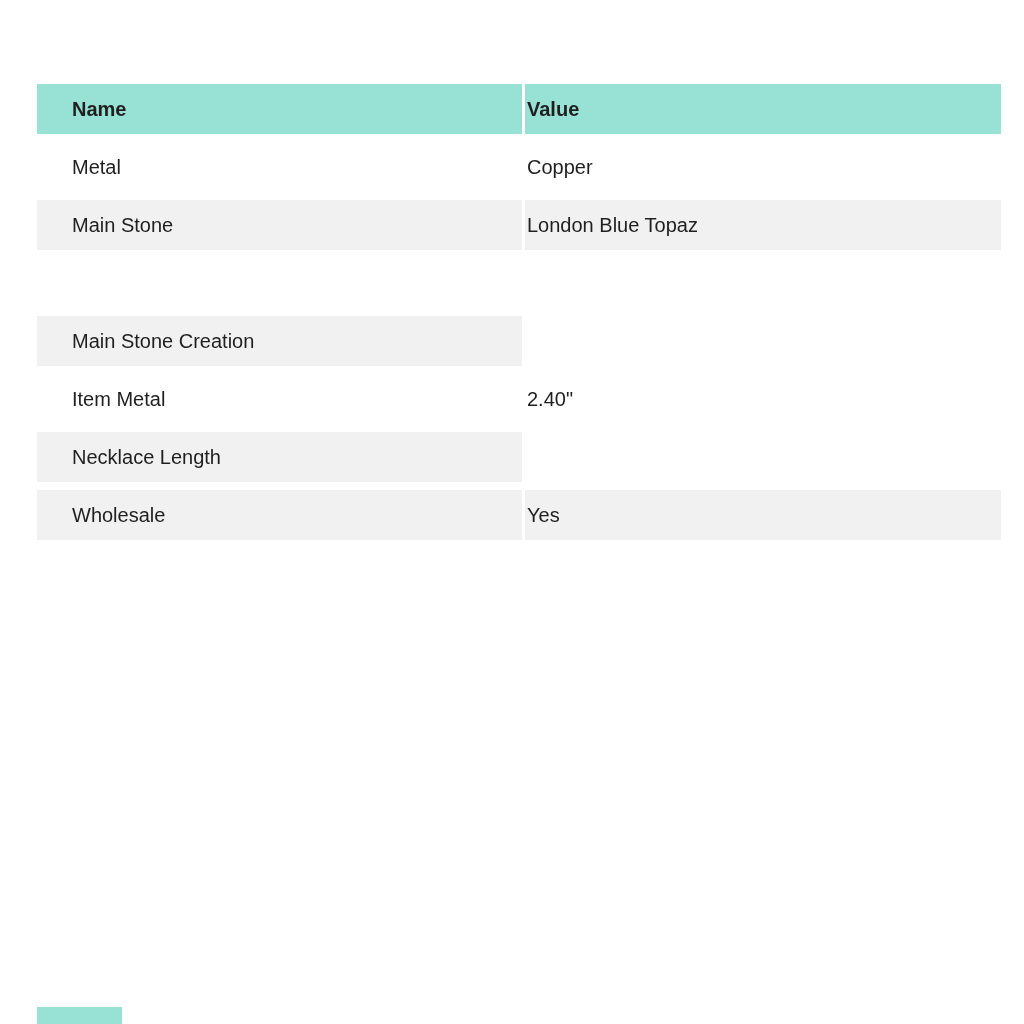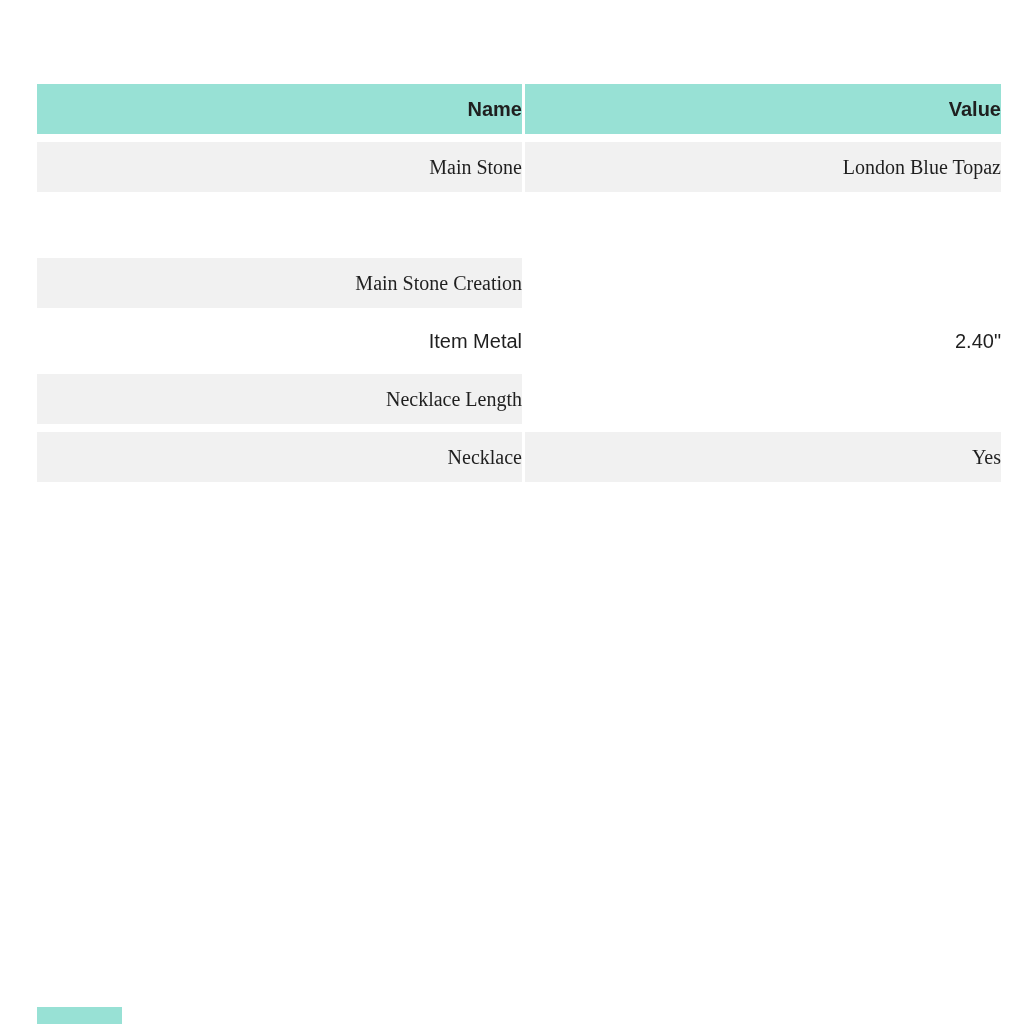--- a/index.html
+++ b/index.html
@@ -22,61 +22,63 @@
     width: 964px;
     display: flex;
     flex-direction: column;
     row-gap: 8px;
   }
   .t-row {
     display: grid;
     grid-template-columns: 485px 476px;
     column-gap: 3px;
     height: 50px;
-    text-align: right;
   }
   .cell {
     box-sizing: border-box;
     height: 50px;
     line-height: 50px;
     font-size: 20px;
     background: #ffffff;
     padding-left: 2px;
     white-space: nowrap;
     overflow: hidden;
   }
   .cell.name-col {
     padding-left: 35px;
   }
   .t-row.header .cell {
     background: var(--header-bg, #98e1d5);
     font-weight: 700;
   }
   .t-row.alt .cell {
     background: var(--row-alt-bg, #f1f1f1);
-    font-family: Liberation Serif, serif;
   }
   .next-table-partial {
     position: absolute;
     left: 37px;
     top: 1007px;
     width: 85px;
     height: 17px;
     background: var(--header-bg, #98e1d5);
   }
 </style>
 </head>
 <body style="--header-bg: #98e1d5; --row-alt-bg: #f1f1f1; --text-color: #1f1f1f;">
 
 <div class="spec-table">
   <div class="t-row header">
     <div class="cell name-col">Name</div>
     <div class="cell value-col">Value</div>
   </div>
 
+  <div class="t-row">
+    <div class="cell name-col">Metal</div>
+    <div class="cell value-col">Copper</div>
+  </div>
 
   <div class="t-row alt">
     <div class="cell name-col">Main Stone</div>
     <div class="cell value-col">London Blue Topaz</div>
   </div>
 
   <div class="t-row">
   </div>
 
   <div class="t-row alt">
@@ -87,18 +89,18 @@
     <div class="cell name-col">Item Metal</div>
     <div class="cell value-col">2.40"</div>
   </div>
 
   <div class="t-row alt">
     <div class="cell name-col">Necklace Length</div>
   </div>
 
 
   <div class="t-row alt">
-    <div class="cell name-col">Necklace</div>
+    <div class="cell name-col">Wholesale</div>
     <div class="cell value-col">Yes</div>
   </div>
 </div>
 
 <div class="next-table-partial"></div>
 
 </body></html>

